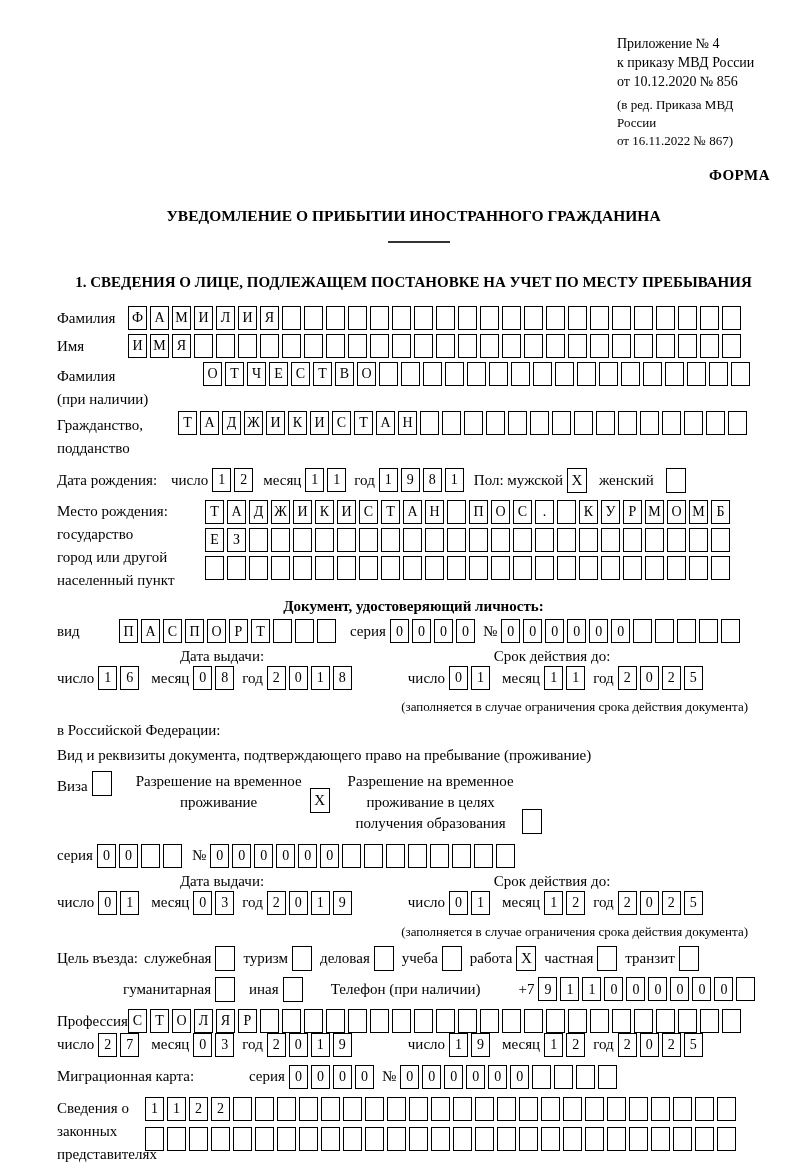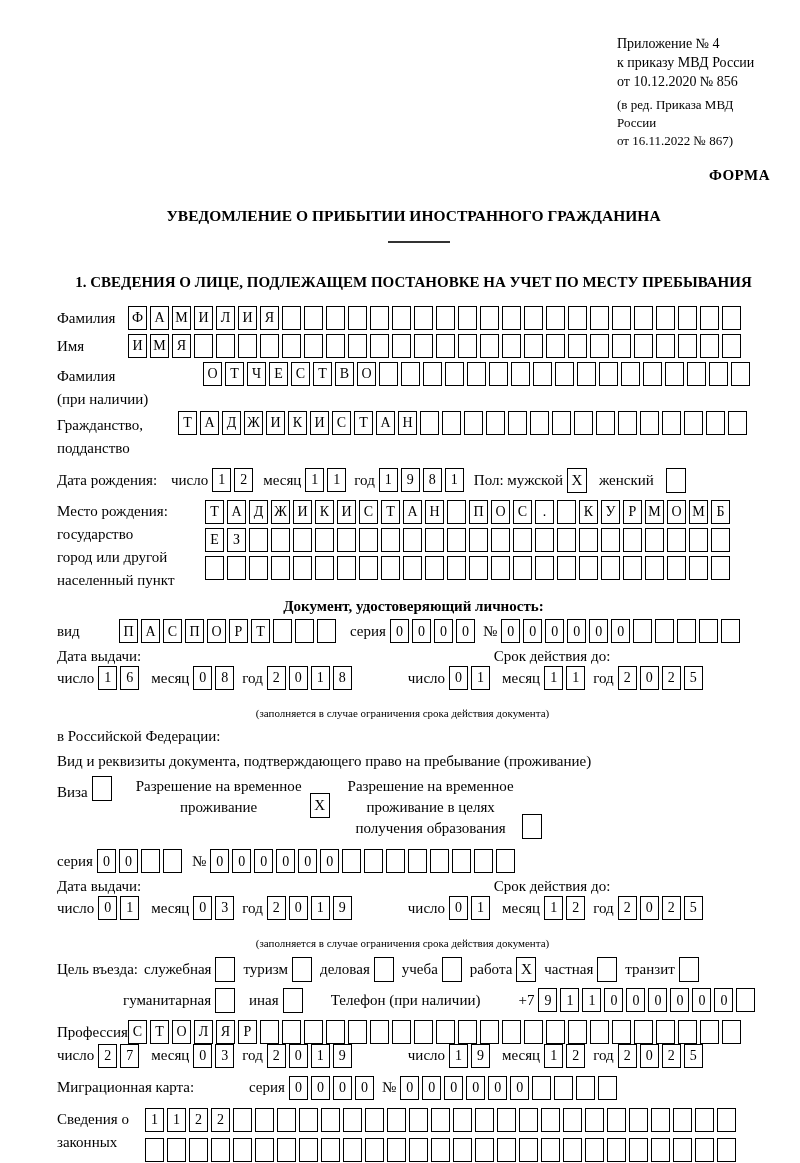--- a/index.html
+++ b/index.html
@@ -27,23 +27,23 @@
   }
   .cbox{
     width:20px;height:25px;border:1.5px solid #000;box-sizing:border-box;
     display:inline-flex;align-items:center;justify-content:center;
     font-size:15px;flex:0 0 auto;background:#fff;
   }
   .mrow{display:flex;align-items:center;}
   .mrow .lbl{padding:0 4px 0 0;}
   .center-b{font-weight:bold;text-align:center;}
   .dates-head{display:flex;margin-top:4px;}
-  .dates-head .dh-left{width:330px;text-align:left;}
+  .dates-head .dh-left{width:330px;text-align:center;}
   .dates-head .dh-right{width:330px;text-align:center;}
-  .note-right{font-size:11px;text-align:center;padding-right:22px;margin-top:17px;}
+  .note-right{font-size:13px;text-align:right;padding-right:22px;margin-top:9px;}
   .opt{display:flex;align-items:flex-end;}
   .optlines{text-align:center;line-height:21px;}
   .stack{line-height:23px;}
 </style>
 </head>
 <body>
 
 <div class="page">
 
   <div class="appendix">

